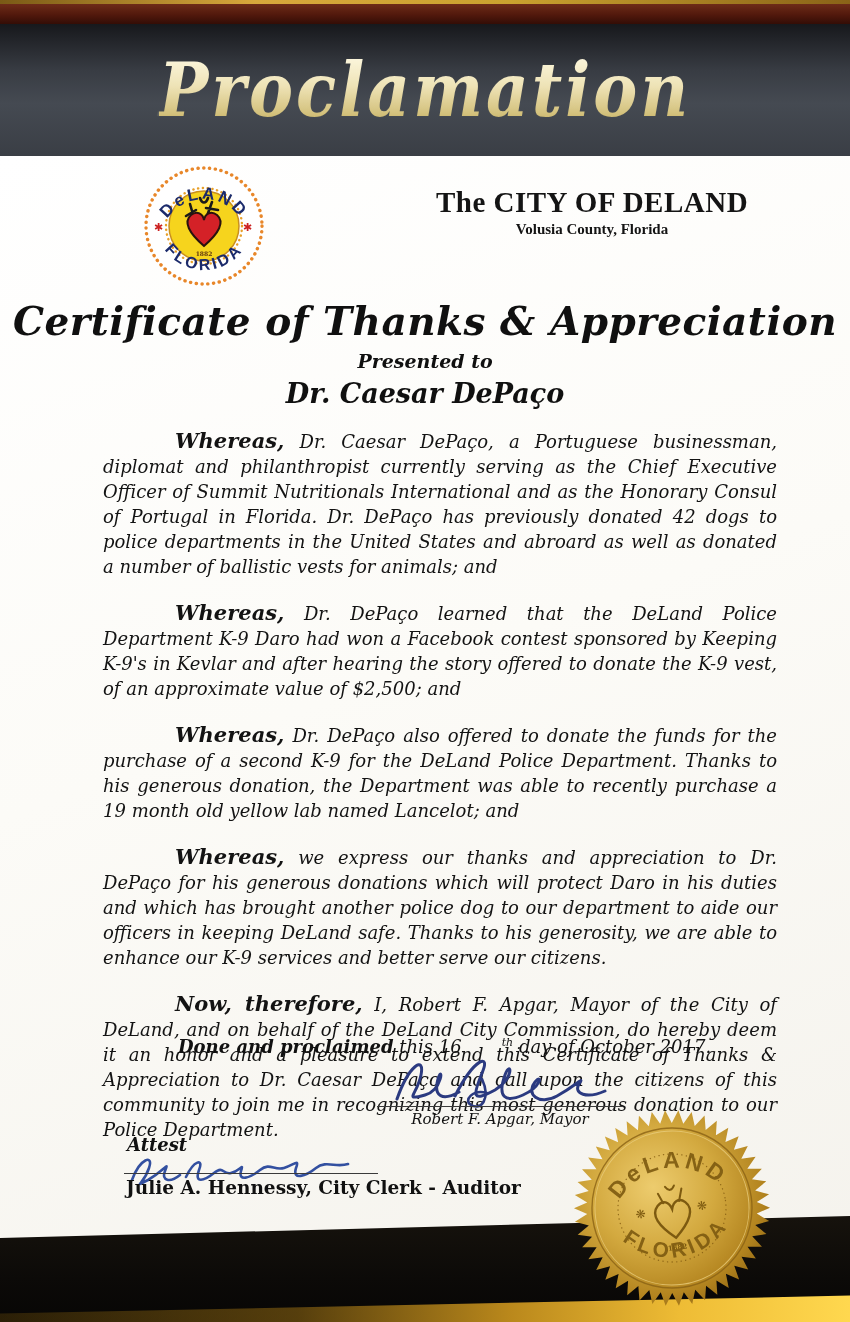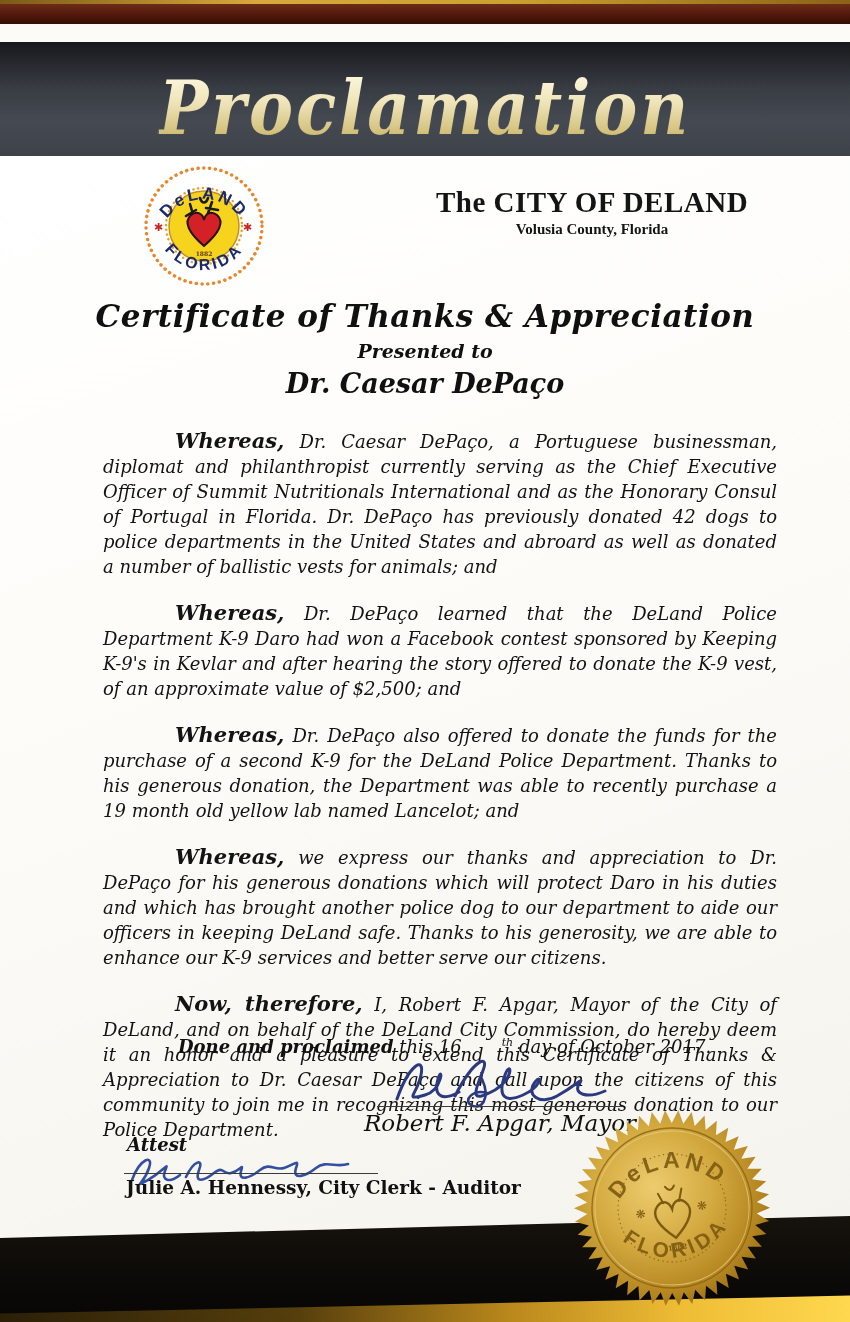--- a/index.html
+++ b/index.html
@@ -6,57 +6,57 @@
   .photo{position:relative;width:850px;height:1322px;margin:0 auto;overflow:hidden;
          background:#fcfbf8;font-family:"DejaVu Serif",serif;}
 
   
   .frame-top-gold{position:absolute;left:0;top:0;width:100%;height:4px;
     background:linear-gradient(90deg,#7a5a16,#d8a83c 30%,#caa22f 60%,#8a6318);}
   .frame-top-wood{position:absolute;left:0;top:4px;width:100%;height:20px;
     background:linear-gradient(180deg,#6e2c18 0%,#51180c 55%,#330d06 100%);}
   .mat{position:absolute;left:0;top:24px;width:100%;height:132px;
     background:linear-gradient(180deg,#17181c 0%,#383c43 35%,#454a52 60%,#3a3e45 100%);
-    display:flex;align-items:center;justify-content:center;margin-top:18px;}
+    display:flex;align-items:center;justify-content:center;}
   .proclamation-title{font-family:"DejaVu Serif",serif;font-weight:700;font-style:italic;
     font-size:66px;letter-spacing:3px;transform:scaleY(1.12);
     background:linear-gradient(180deg,#fdf8e4 10%,#ece0b4 45%,#c9b469 80%,#a88f3e 100%);
     -webkit-background-clip:text;background-clip:text;color:transparent;
     text-shadow:0 0 1px rgba(255,245,200,.15);}
 
   
   .paper{position:absolute;left:0;top:156px;width:100%;height:1166px;
     background:linear-gradient(160deg,#ffffff 0%,#fcfbf7 45%,#f4f2ec 100%);}
 
   .city-logo{position:absolute;left:142px;top:8px;width:124px;height:124px;}
 
   .city-header{position:absolute;left:420px;top:30px;width:344px;text-align:center;
     font-family:"Liberation Serif",serif;color:#141414;}
   .city-header .line1{font-size:29px;font-weight:700;letter-spacing:.5px;}
   .city-header .line2{font-size:15px;font-weight:700;margin-top:2px;}
 
   .doc-title{position:absolute;left:0;top:142px;width:100%;text-align:center;
     font-style:italic;color:#101010;}
-  .doc-title .t1{font-size:31px;font-weight:700;letter-spacing:.5px;}
+  .doc-title .t1{font-size:39px;font-weight:700;letter-spacing:.5px;}
   .doc-title .t2{font-size:19px;font-weight:700;margin-top:6px;}
   .doc-title .t3{font-size:27px;font-weight:700;margin-top:6px;}
 
   .body-text{position:absolute;left:103px;top:272px;width:674px;
     font-style:italic;font-size:18px;line-height:25px;color:#131313;text-align:justify;}
   .body-text p{margin:0 0 21px 0;text-indent:72px;}
   .lead-in{font-weight:700;font-size:21px;}
 
   .done-line{position:absolute;left:178px;top:880px;font-style:italic;font-size:18px;color:#111;}
   .done-lead{font-weight:700;font-size:18px;}
   .done-line sup{font-size:11px;padding-left:40px;}
 
   .sig-mayor{position:absolute;left:383px;top:893px;width:246px;height:62px;}
   .mayor-rule{position:absolute;left:377px;top:950px;width:246px;border-top:1.5px solid #3a3a3a;}
   .mayor-name{position:absolute;left:360px;top:954px;width:280px;text-align:center;
-    font-style:italic;font-size:23px;color:#111;}
+    font-style:italic;font-size:15px;color:#111;}
 
   .attest-label{position:absolute;left:127px;top:978px;font-style:italic;font-weight:700;
     font-size:18px;color:#111;}
   .sig-clerk{position:absolute;left:124px;top:994px;width:234px;height:40px;}
   .clerk-rule{position:absolute;left:124px;top:1017px;width:254px;border-top:1.5px solid #3a3a3a;}
   .clerk-name{position:absolute;left:126px;top:1021px;font-weight:700;
     font-size:18.5px;color:#111;}
 
   
   .frame-bottom{position:absolute;left:0;top:1212px;width:100%;height:110px;

